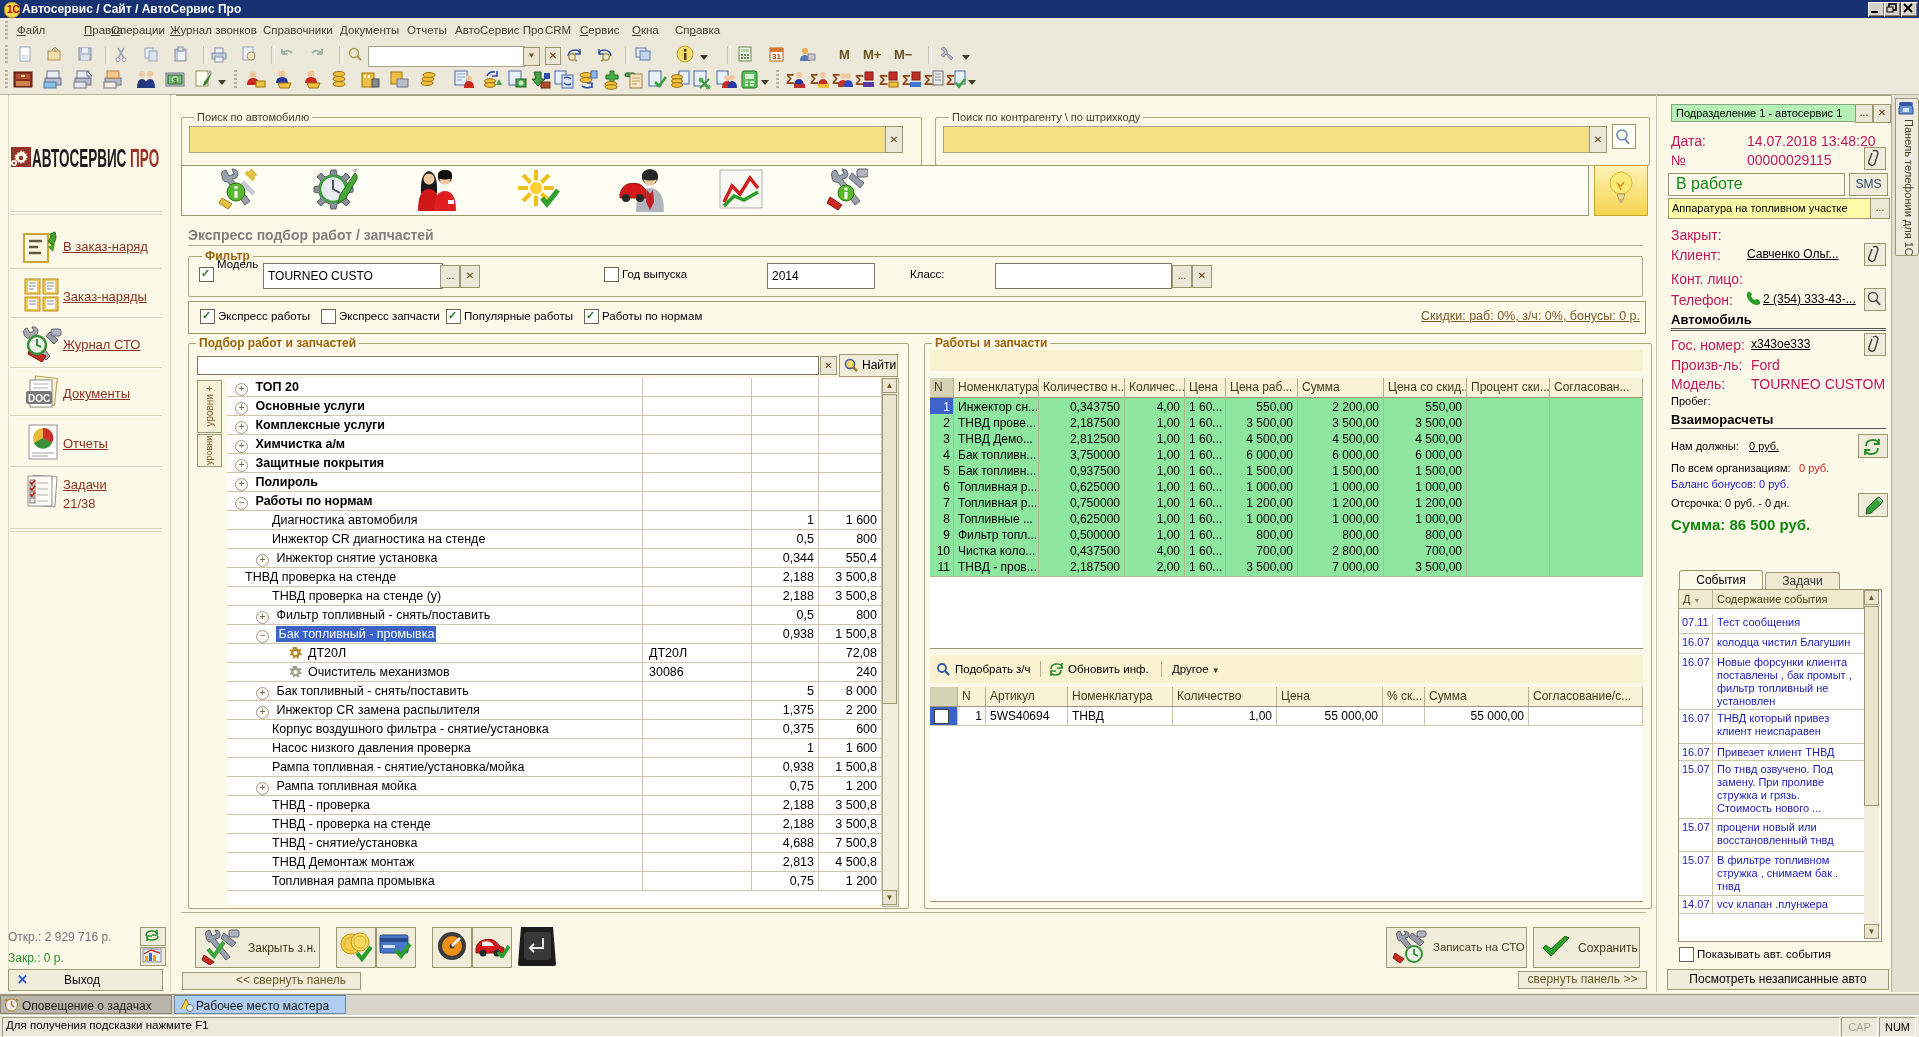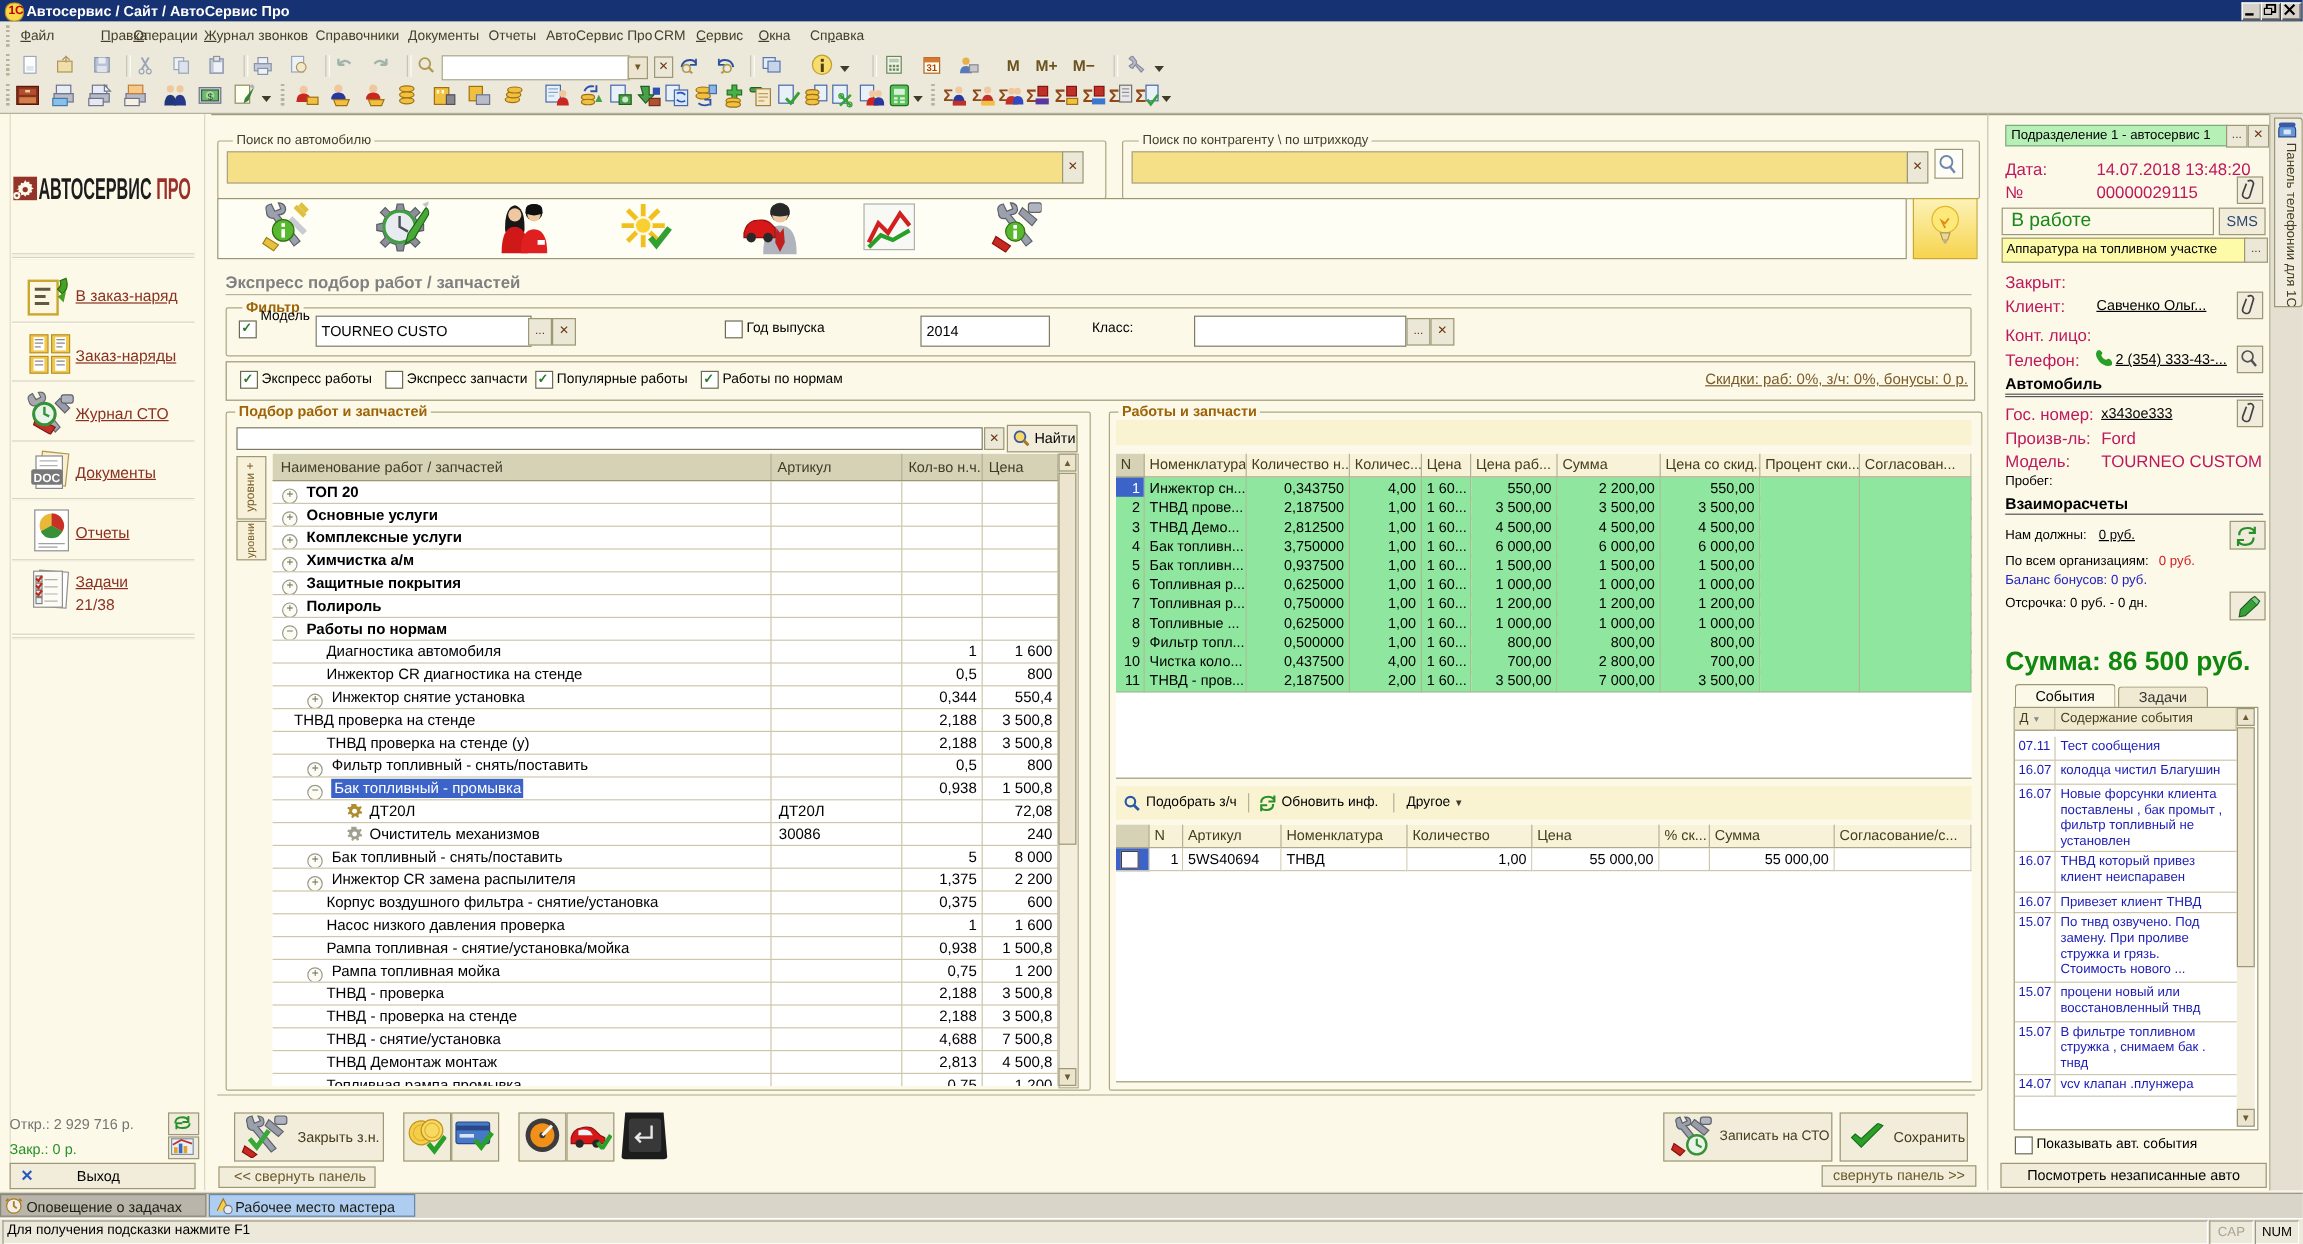--- a/index.html
+++ b/index.html
@@ -809,21 +809,20 @@
 #tree .hd{height:22px;background:#d6d2b6;border-bottom:1px solid #9c9874;}
 #tree .hd span{display:inline-block;height:22px;font-size:12px;color:#3c3c28;padding-left:5px;line-height:22px;border-right:1px solid #b5b098;overflow:hidden;white-space:nowrap;box-sizing:border-box;vertical-align:top;}
 .trow{height:19px;line-height:18px;white-space:nowrap;}
 .trow span{display:inline-block;height:19px;font-size:12.5px;color:#000;border-right:1px solid #cdc6aa;border-bottom:1px solid #cdc6aa;overflow:hidden;white-space:nowrap;box-sizing:border-box;vertical-align:top;}
 .c1{width:416px;}.c2{width:109px;}.c3{width:67px;text-align:right;padding-right:4px;}.c4{width:63px;text-align:right;padding-right:4px;}
 .g{font-weight:bold;}
 .pm{display:inline-block;width:11px;height:11px;border:1px solid #9a9a8a;border-radius:50%;font-size:10px;line-height:9px;text-align:center;color:#6a6a5a;background:#fcfcf4;margin:0 4px 0 0;vertical-align:-1px;font-weight:normal;}
 .gear{display:inline-block;width:13px;height:13px;vertical-align:-2px;margin-right:6px;}
 </style>
 <div class="abs" id="tree">
-<div class="hd"><span class="c1" style="padding-left:7px;">Наименование работ / запчастей</span><span class="c2">Артикул</span><span class="c3" style="text-align:left;">Кол-во н.ч.</span><span class="c4" style="text-align:left;">Цена</span></div>
 <div class="trow"><span class="c1 g" style="padding-left:8px;"><i class="pm">+</i> ТОП 20</span><span class="c2"></span><span class="c3"></span><span class="c4"></span></div>
 <div class="trow"><span class="c1 g" style="padding-left:8px;"><i class="pm">+</i> Основные услуги</span><span class="c2"></span><span class="c3"></span><span class="c4"></span></div>
 <div class="trow"><span class="c1 g" style="padding-left:8px;"><i class="pm">+</i> Комплексные услуги</span><span class="c2"></span><span class="c3"></span><span class="c4"></span></div>
 <div class="trow"><span class="c1 g" style="padding-left:8px;"><i class="pm">+</i> Химчистка а/м</span><span class="c2"></span><span class="c3"></span><span class="c4"></span></div>
 <div class="trow"><span class="c1 g" style="padding-left:8px;"><i class="pm">+</i> Защитные покрытия</span><span class="c2"></span><span class="c3"></span><span class="c4"></span></div>
 <div class="trow"><span class="c1 g" style="padding-left:8px;"><i class="pm">+</i> Полироль</span><span class="c2"></span><span class="c3"></span><span class="c4"></span></div>
 <div class="trow"><span class="c1 g" style="padding-left:8px;"><i class="pm">−</i> Работы по нормам</span><span class="c2"></span><span class="c3"></span><span class="c4"></span></div>
 <div class="trow"><span class="c1" style="padding-left:45px;">Диагностика автомобиля</span><span class="c2"></span><span class="c3">1</span><span class="c4">1 600</span></div>
 <div class="trow"><span class="c1" style="padding-left:45px;">Инжектор CR диагностика на стенде</span><span class="c2"></span><span class="c3">0,5</span><span class="c4">800</span></div>
 <div class="trow"><span class="c1" style="padding-left:29px;"><i class="pm">+</i> Инжектор снятие установка</span><span class="c2"></span><span class="c3">0,344</span><span class="c4">550,4</span></div>
@@ -963,21 +962,21 @@
       <path d="M24 16 L28 21 L35 10" fill="none" stroke="#2aa02a" stroke-width="3.5"></path>
     </svg>
   </div>
 <div class="abs" style="left:517px;top:926px;width:40px;height:41px;">
     <svg width="40" height="41">
       <path d="M4 1 L36 1 L39 38 Q39 40 36 40 L4 40 Q1 40 1 38 Z" fill="#1c1c1c"></path>
       <rect x="7" y="6" width="27" height="28" rx="3" fill="#383838"></rect>
       <path d="M26 12 L26 22 L14 22 M17 18 L13 22 L17 26" stroke="#e8e8e8" stroke-width="2" fill="none"></path>
     </svg>
   </div>
-<div class="abs btn" style="left:182px;top:972px;width:129px;height:16px;font-size:12px;color:#6b5b2a;text-align:center;line-height:15px;"><span style="padding-left:5px;">&lt;&lt; свернуть панель</span></div>
+<div class="abs btn" style="left:182px;top:972px;width:129px;height:16px;font-size:12px;color:#6b5b2a;text-align:left;line-height:15px;padding-left:48px;"><span style="padding-left:5px;">&lt;&lt; свернуть панель</span></div>
 <div class="abs btn" style="left:1386px;top:927px;width:139px;height:39px;"></div>
 <div class="abs" style="left:1392px;top:930px;">
     <svg width="38" height="34">
       <path d="M5 6 Q3 2 8 1 L10 6 L14 4 L12 1 Q17 1 17 5 Q17 8 13 8 L26 24 L22 27 L9 11 Q5 11 5 6" fill="#9aa0ac" stroke="#5c606c"></path>
       <path d="M20 3 L32 12 L28 16 L17 7 Z" fill="#989ca8" stroke="#606068"></path>
       <rect x="25" y="1" width="9" height="6" rx="2" fill="#b0b4c0" stroke="#606068"></rect>
       <path d="M3 23 L12 29 L8 33 L1 28 Z" fill="#c82820" stroke="#881410"></path>
       <circle cx="22" cy="24" r="8" fill="#e8f4e8" stroke="#389038" stroke-width="2"></circle>
       <path d="M22 19 V24 L26 26" fill="none" stroke="#389038" stroke-width="1.8"></path>
     </svg>
@@ -1060,21 +1059,21 @@
 <div class="abs t11" style="left:1671px;top:462px;">По всем организациям:</div>
 <div class="abs" style="left:1799px;top:462px;font-size:11px;color:#d02020;">0 руб.</div>
 <div class="abs" style="left:1671px;top:478px;font-size:11px;color:#2020c0;">Баланс бонусов: 0 руб.</div>
 <div class="abs t11" style="left:1671px;top:497px;">Отсрочка: 0 руб. - 0 дн.</div>
 <div class="abs sqbtn" style="left:1858px;top:493px;width:28px;height:22px;">
     <svg width="26" height="20" style="margin:2px 0 0 3px;">
       <path d="M14 3 L19 8 L9 17 L4 18 L5 12 Z" fill="#38a038" stroke="#206020"></path>
       <path d="M14 3 L17 1 L21 5 L19 8" fill="#88c888" stroke="#206020"></path>
     </svg>
   </div>
-<div class="abs" style="left:1671px;top:538px;font-size:22px;font-weight:bold;color:#108810;">Сумма: 86 500 руб.</div>
+<div class="abs" style="left:1671px;top:516px;font-size:15px;font-weight:bold;color:#108810;">Сумма: 86 500 руб.</div>
 
 <div class="abs" style="left:1679px;top:570px;width:82px;height:19px;background:#fdf9e9;border:1px solid #9c9874;border-bottom:none;border-radius:3px 3px 0 0;font-size:12px;text-align:center;line-height:18px;">События</div>
 <div class="abs" style="left:1765px;top:572px;width:73px;height:17px;background:#f0ead2;border:1px solid #9c9874;border-bottom:none;border-radius:3px 3px 0 0;font-size:12px;text-align:center;line-height:16px;color:#333;">Задачи</div>
 <div class="abs" style="left:1678px;top:589px;width:202px;height:351px;background:#fff;border:1px solid #9c9874;"></div>
 <style>
 .ehd{position:absolute;height:19px;background:#f0ead0;border-right:1px solid #b5b098;border-bottom:1px solid #9c9874;font-size:11px;color:#443c1c;line-height:18px;padding-left:4px;box-sizing:border-box;}
 .edate{position:absolute;left:1679px;width:34px;font-size:11px;color:#1c1cb4;border-right:1px solid #cdc6aa;border-bottom:1px solid #cdc6aa;box-sizing:border-box;padding:2px 0 0 3px;}
 .etext{position:absolute;left:1713px;width:151px;font-size:11px;color:#1c1cb4;border-bottom:1px solid #cdc6aa;box-sizing:border-box;padding:2px 0 0 4px;line-height:13px;}
 </style>
 <div class="ehd" style="left:1679px;top:590px;width:34px;">Д <span style="font-size:7px;color:#888;">▼</span></div>

